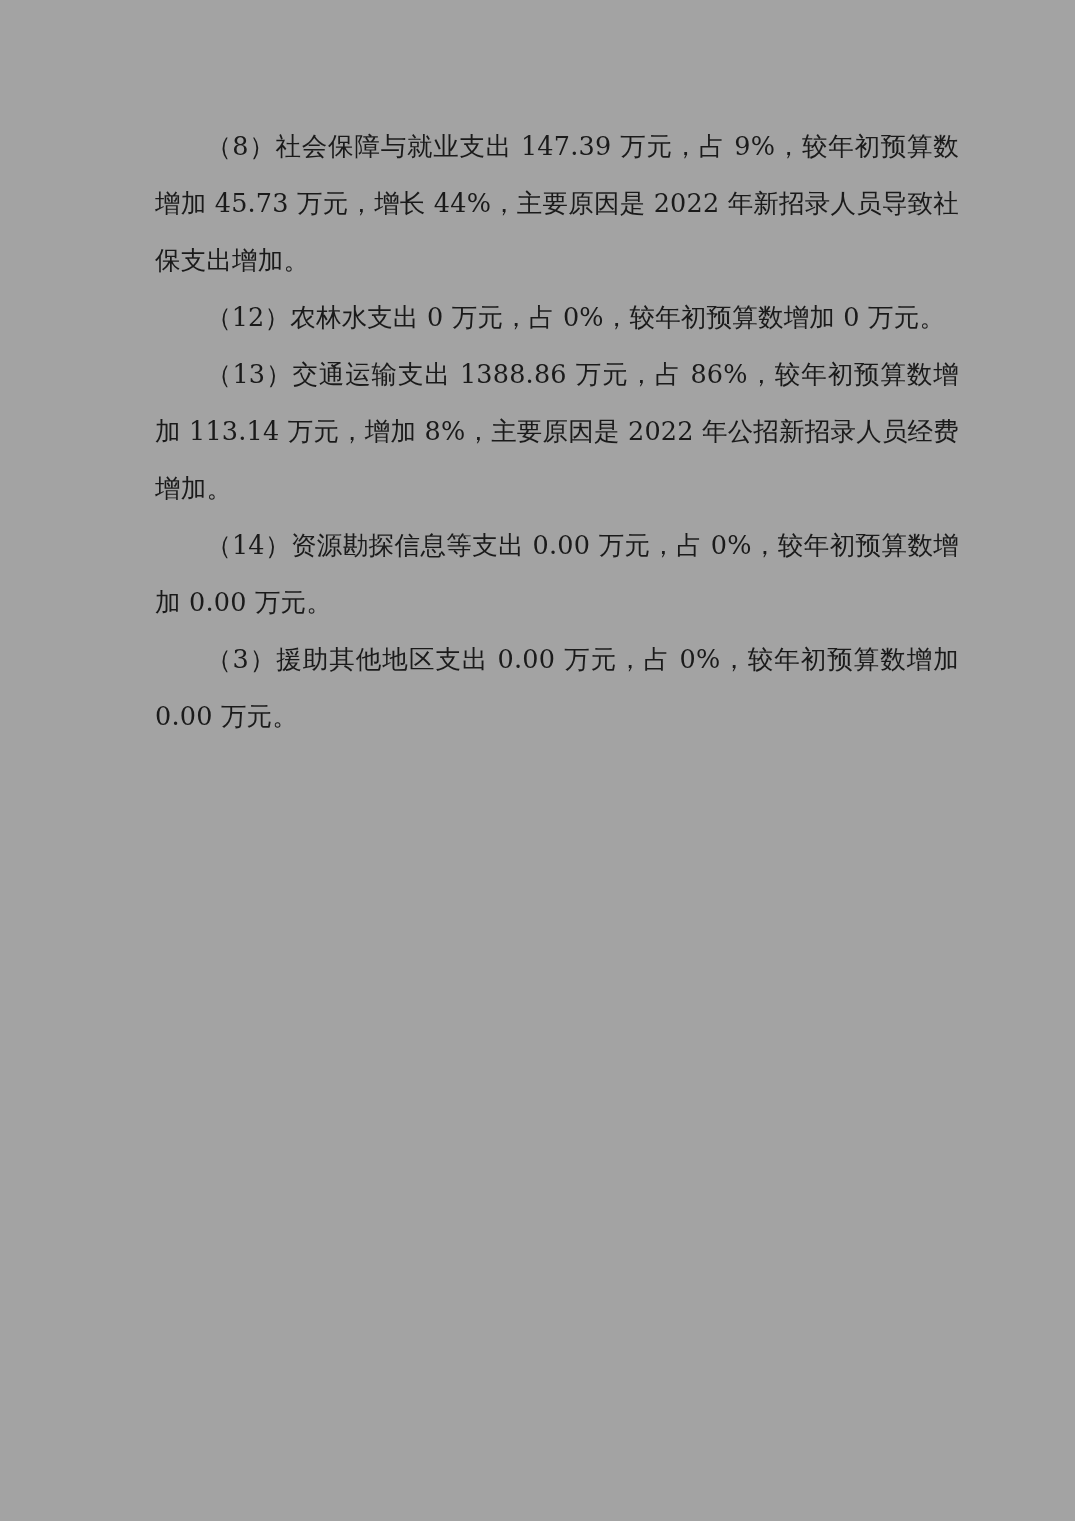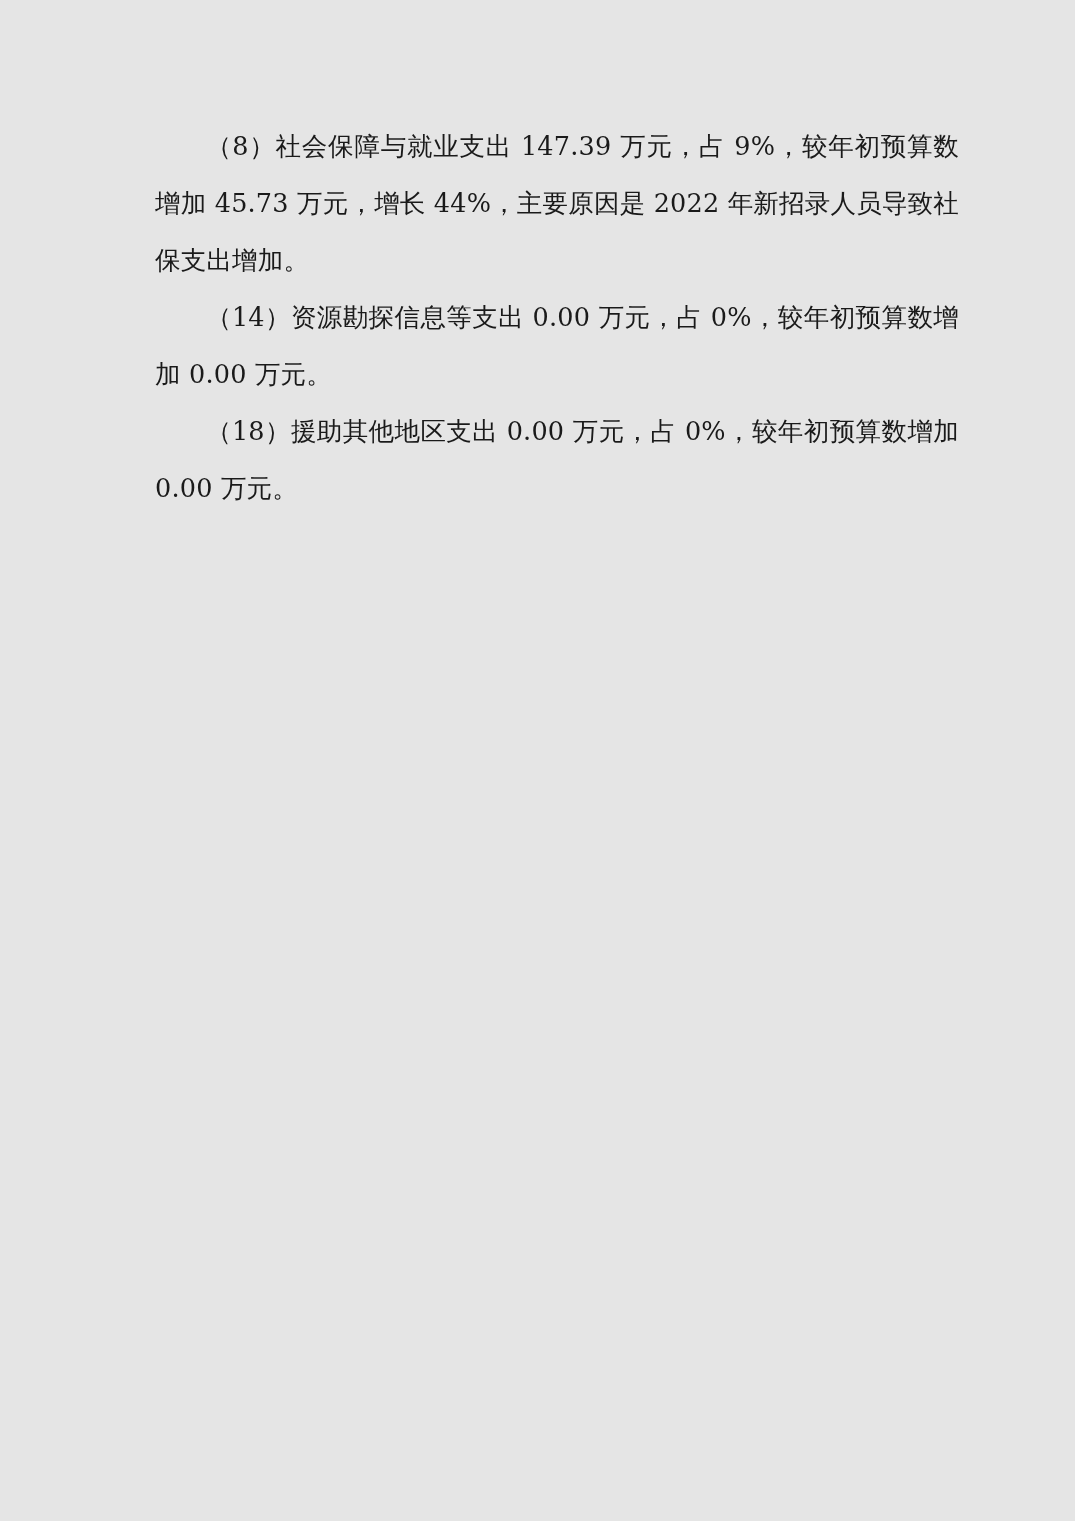--- a/index.html
+++ b/index.html
@@ -13,21 +13,21 @@
     font-family: "DejaVu Serif", "Liberation Serif", serif;
     color: #1a1a1a;
     overflow: hidden;
   }
   .page {
     position: relative;
     width: 1075px;
     height: 1521px;
     box-sizing: border-box;
     padding: 118px 116px 60px 155px;
-    background: #e5e5e5;
+    background: #a3a3a3;
   }
   .doc-body {
     font-size: 25.5px;
     line-height: 57px;
     text-align: justify;
     text-justify: inter-ideograph;
     letter-spacing: 0.2px;
   }
   .para {
     margin: 0 0 0 0;
@@ -40,16 +40,18 @@
   .para {
     font-family: "DejaVu Serif", "Liberation Serif", serif;
   }
 </style>
 </head>
 <body>
 
 <div class="page">
   <div class="doc-body">
     <p class="para">（8）社会保障与就业支出 147.39 万元，占 9%，较年初预算数增加 45.73 万元，增长 44%，主要原因是 2022 年新招录人员导致社保支出增加。</p>
+    <p class="para">（12）农林水支出 0 万元，占 0%，较年初预算数增加 0 万元。</p>
+    <p class="para">（13）交通运输支出 1388.86 万元，占 86%，较年初预算数增加 113.14 万元，增加 8%，主要原因是 2022 年公招新招录人员经费增加。</p>
     <p class="para">（14）资源勘探信息等支出 0.00 万元，占 0%，较年初预算数增加 0.00 万元。</p>
-    <p class="para">（18）援助其他地区支出 0.00 万元，占 0%，较年初预算数增加 0.00 万元。</p>
+    <p class="para">（3）援助其他地区支出 0.00 万元，占 0%，较年初预算数增加 0.00 万元。</p>
   </div>
 </div>
 
 </body></html>

